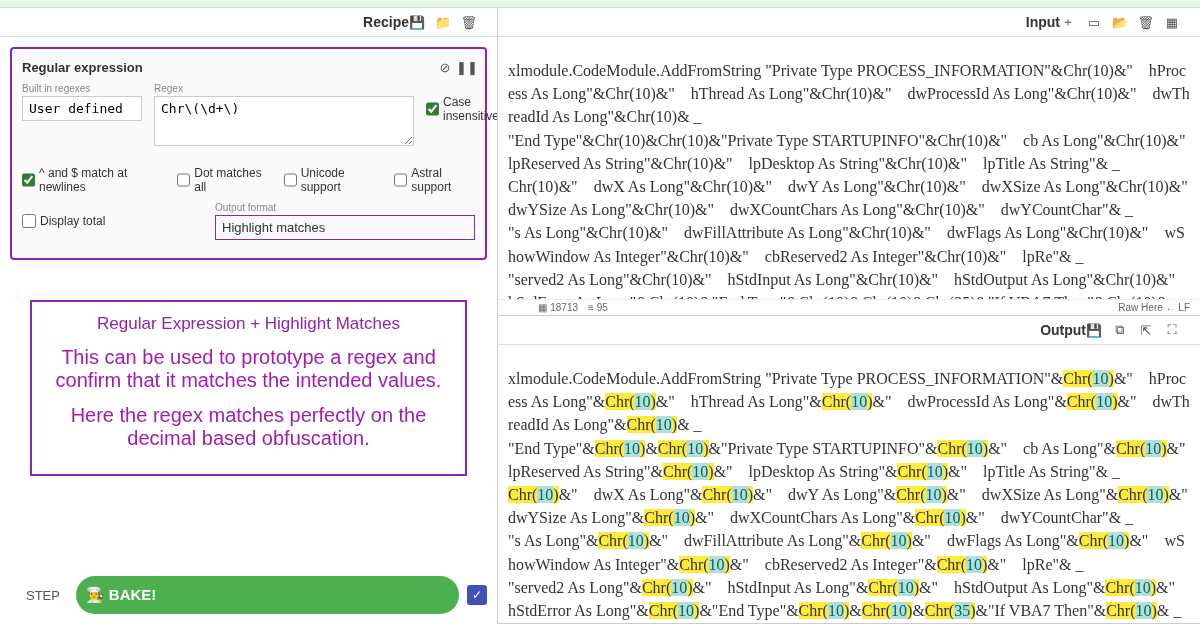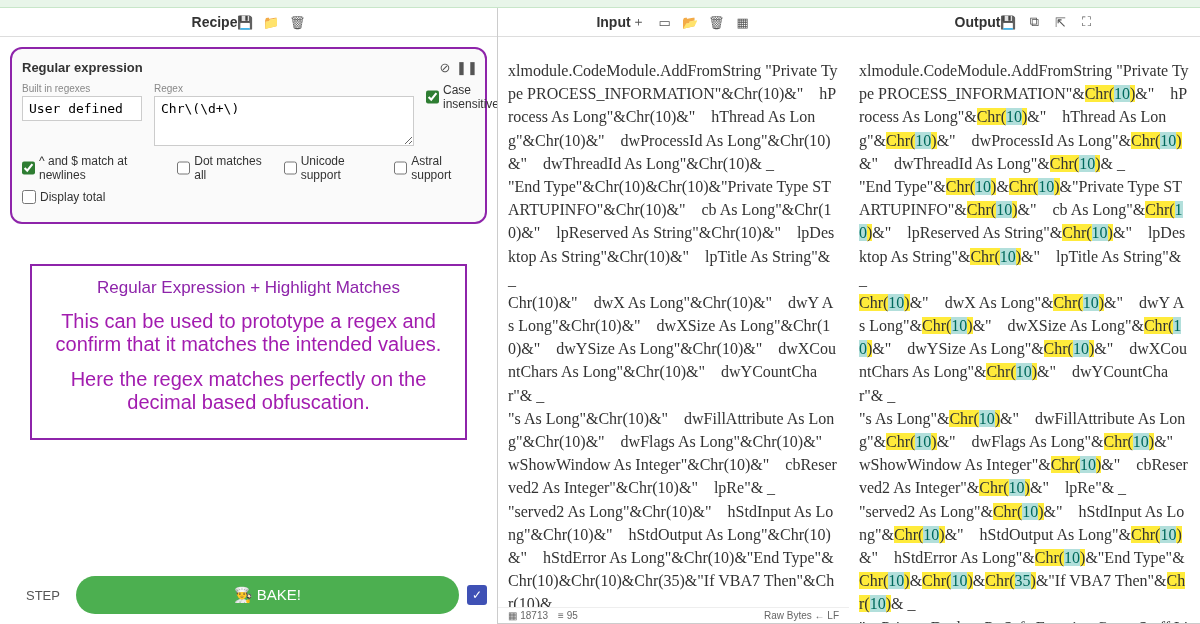--- a/index.html
+++ b/index.html
@@ -1,49 +1,49 @@
 <!DOCTYPE html>
 <html><head>
 <meta charset="utf-8">
 <style>
 * { box-sizing: border-box; margin: 0; padding: 0; }
 body { font-family: Arial, sans-serif; font-size: 13px; color: #333; background: #fff; width: 1200px; height: 624px; overflow: hidden; }
 .top-banner { background: #e8f5e9; height: 8px; border-bottom: 1px solid #c8e6c9; }
 .main { display: flex; height: 616px; }
 .left-panel { width: 498px; border-right: 1px solid #ccc; display: flex; flex-direction: column; }
-.right-panel { flex: 1; display: flex; flex-direction: row; }
-.panel-header { display: flex; justify-content: center; align-items: center; padding: 6px 26px; border-bottom: 1px solid #ddd; }
+.right-panel { flex: 1; display: flex; flex-direction: column; }
+.panel-header { display: flex; justify-content: flex-end; align-items: center; padding: 6px 20px; border-bottom: 1px solid #ddd; }
 .panel-title { font-weight: bold; font-size: 14px; }
 .header-icons { display: flex; gap: 10px; }
 .icon { width: 16px; height: 16px; display: inline-flex; align-items: center; justify-content: center; cursor: pointer; color: #555; }
 .recipe-body { padding: 10px; flex: 1; overflow-y: auto; }
-.operation-box { border: 2px solid #8e24aa; border-radius: 12px; padding: 10px; background: #fafafa; }
+.operation-box { border: 2px solid #8e24aa; border-radius: 4px; padding: 10px; background: #fafafa; }
 .op-header { display: flex; justify-content: space-between; align-items: center; margin-bottom: 8px; }
 .op-title { color: #333; font-weight: bold; }
 .op-controls { display: flex; gap: 6px; color: #888; }
 .op-row { display: flex; gap: 12px; align-items: flex-start; margin-bottom: 8px; }
 .field-group { display: flex; flex-direction: column; }
 .field-label { font-size: 10px; color: #888; margin-bottom: 2px; }
 .text-input { border: 1px solid #ccc; padding: 4px 6px; font-size: 13px; font-family: monospace; }
 .regex-input { width: 260px; height: 50px; resize: both; }
-.checkbox-group { display: flex; align-items: center; gap: 4px; font-size: 12px; }
+.checkbox-group { display: flex; align-items: center; gap: 4px; font-size: 12px; margin-top: 12px; }
 .checkbox-group input[type=checkbox] { accent-color: #8e24aa; width: 14px; height: 14px; }
 .checkbox-group.checked input { accent-color: #2e7d32; }
 .output-format { border: 1px solid #8e24aa; padding: 4px 6px; width: 260px; }
 .annotation-box { border: 2px solid #8e24aa; margin: 40px 20px; padding: 12px; text-align: center; }
 .annotation-title { color: #8e24aa; font-size: 17px; margin-bottom: 12px; }
 .annotation-text { color: #a21caf; font-size: 20px; margin-bottom: 12px; }
 .bottom-bar { display: flex; gap: 0; padding: 10px; align-items: center; }
 .step-btn { color: #555; font-size: 13px; padding: 8px 16px; }
-.bake-btn { flex: 1; background: #4caf50; color: #fff; text-align: center; padding: 10px; border-radius: 20px; font-weight: normal; font-size: 15px; position: relative; }
+.bake-btn { flex: 1; background: #4caf50; color: #fff; text-align: left; padding: 10px; border-radius: 20px; font-weight: bold; font-size: 15px; position: relative; }
 .bake-check { background: #3f51b5; color: #fff; width: 20px; height: 20px; border-radius: 3px; display: inline-flex; align-items: center; justify-content: center; margin-left: 8px; font-size: 12px; }
 .io-section { flex: 1; display: flex; flex-direction: column; border-bottom: 1px solid #ccc; min-height: 0; }
 .io-content { flex: 1; overflow: auto; padding: 6px 10px; font-family: Liberation Serif, serif; font-size: 16px; line-height: 1.45; color: #333; white-space: pre-wrap; word-break: break-all; margin-top: 16px; }
 .status-bar { display: flex; justify-content: space-between; padding: 2px 10px; font-size: 10px; color: #666; border-top: 1px solid #eee; }
-.status-left { display: flex; gap: 10px; }
+.status-left { display: flex; gap: 10px; margin-left: 30px; }
 .hl { background: #ffeb3b; }
 .hl2 { background: #b2dfdb; color: #00695c; }
 </style>
 </head>
 <body>
 
 <div class="top-banner"></div>
 <div class="main">
   <div class="left-panel">
     <div class="panel-header">
@@ -94,20 +94,24 @@
               <input type="checkbox" style="">
               <span>Astral support</span>
             </label>
         </div>
         <div class="op-row">
           <label class="checkbox-group">
               <input type="checkbox" style="">
               <span>Display total</span>
             </label>
           <div style="flex:1"></div>
+          <div class="field-group">
+            <span class="field-label">Output format</span>
+            <div class="output-format">Highlight matches</div>
+          </div>
         </div>
       </div>
       <div class="annotation-box">
         <div class="annotation-title">Regular Expression + Highlight Matches</div>
         <div class="annotation-text">This can be used to prototype a regex and confirm that it matches the intended values.</div>
         <div class="annotation-text">Here the regex matches perfectly on the decimal based obfuscation.</div>
       </div>
     </div>
     <div class="bottom-bar">
       <span class="step-btn">STEP</span>
@@ -140,21 +144,21 @@
 " ByVal lpThreadAttributes As Long"&amp;Chr(44)&amp;" ByVal dwStackSize As Long"&amp;Chr(44)&amp;" ByVal lpStartAddress As LongPtr"&amp;Chr(44)&amp;" lpParameter As Long"&amp;Chr(44)&amp;" ByVal d"&amp; _
 "wCreationFlags As Long"&amp;Chr(44)&amp;" lpThreadID As Long"&amp;Chr(41)&amp;" As LongPtr"&amp;Chr(10)&amp;"    Private Declare PtrSafe Function AllocStuff Lib "&amp;Chr(34)&amp;"kernel32"&amp;Chr(34)&amp;" Alias "&amp; _
 Chr(34)&amp;"VirtualAllocEx"&amp;Chr(34)&amp;" "&amp;Chr(40)&amp;"ByVal hProcess As Long"&amp;Chr(44)&amp;" ByVal lpAddr As Long"&amp;Chr(44)&amp;" ByVal lSize As Long"&amp;Chr(44)&amp;" ByVal flAllocationType As Long"&amp; _
 Chr(44)&amp;" ByVal flProtect As Long"&amp;Chr(41)&amp;" As LongPtr"&amp;Chr(10)&amp;"    Private Declare PtrSafe Function WriteStuff Lib "&amp;Chr(34)&amp;"kernel32"&amp;Chr(34)&amp;" Alias "&amp;Chr(34)&amp;"WritePro"&amp; _
 "cessMemory"&amp;Chr(34)&amp;" "&amp;Chr(40)&amp;"ByVal hProcess As Long"&amp;Chr(44)&amp;" ByVal lDest As LongPtr"&amp;Chr(44)&amp;" ByRef Source As Any"&amp;Chr(44)&amp;"</div>
       <div class="status-bar">
         <div class="status-left">
           <span>▦ <span>18713</span></span>
           <span>≡ <span>95</span></span>
         </div>
-        <span>Raw Bytes   ← LF</span>
+        <span>Raw Here   ← LF</span>
       </div>
     </div>
     <div class="io-section">
       <div class="panel-header">
         <span class="panel-title">Output</span>
         <div class="header-icons">
           <span class="icon">💾</span>
           <span class="icon">⧉</span>
           <span class="icon">⇱</span>
           <span class="icon">⛶</span>

